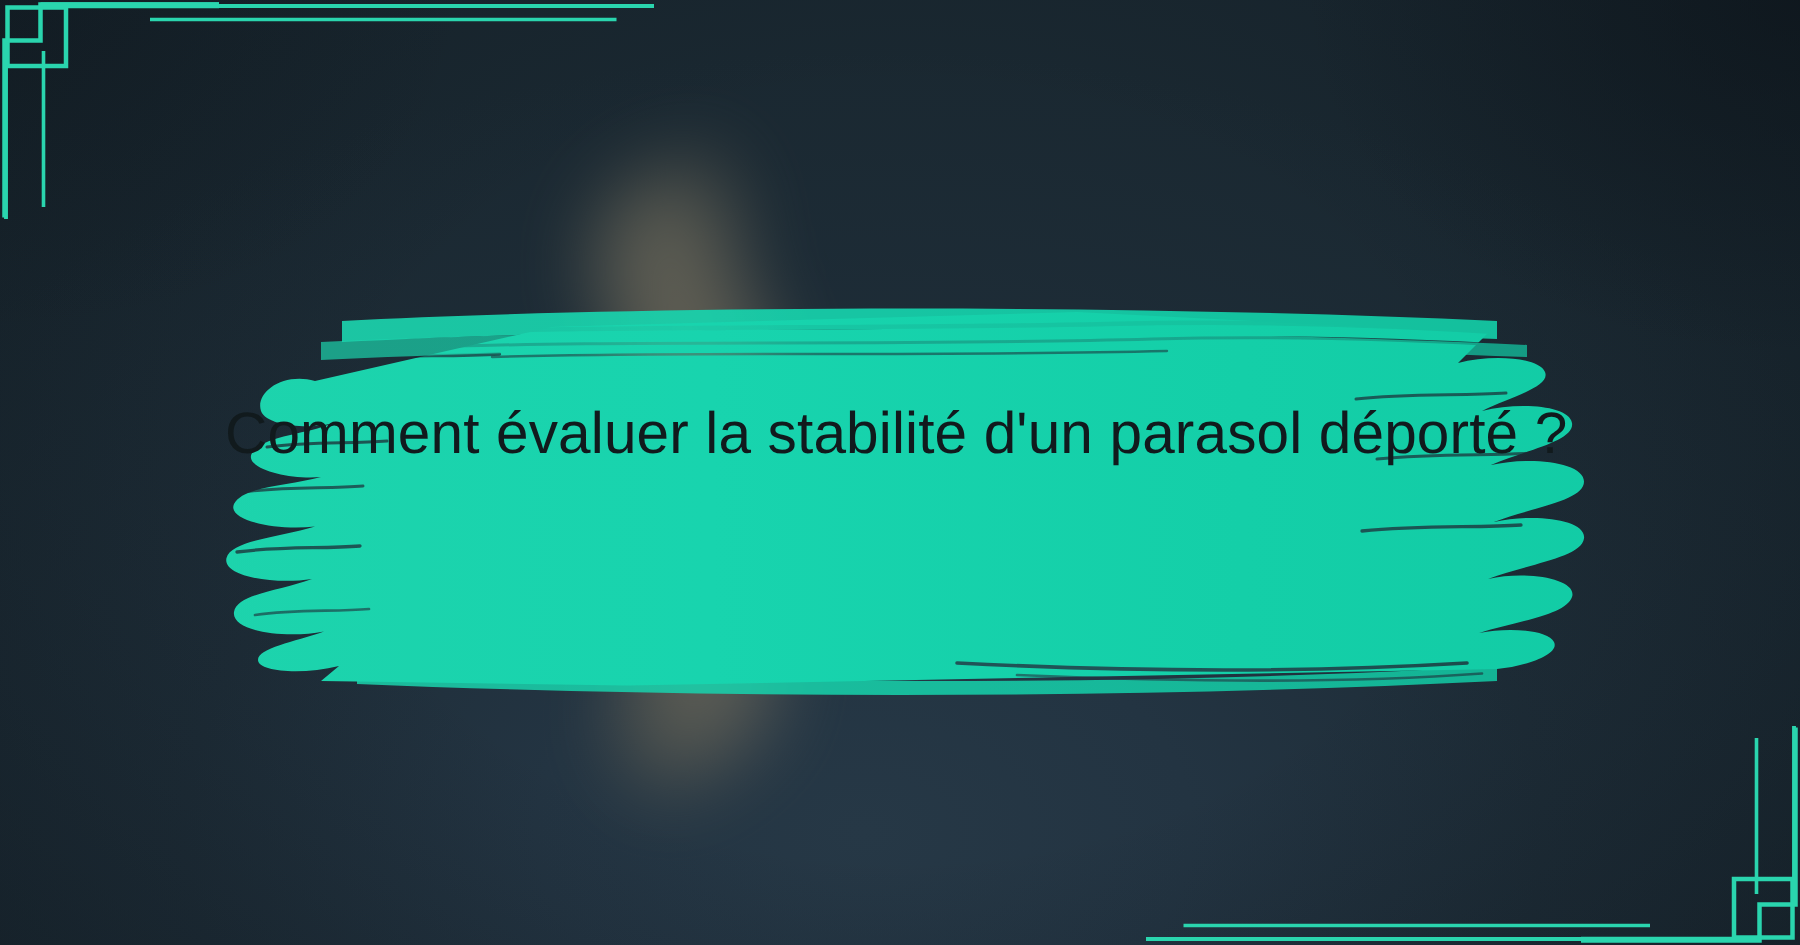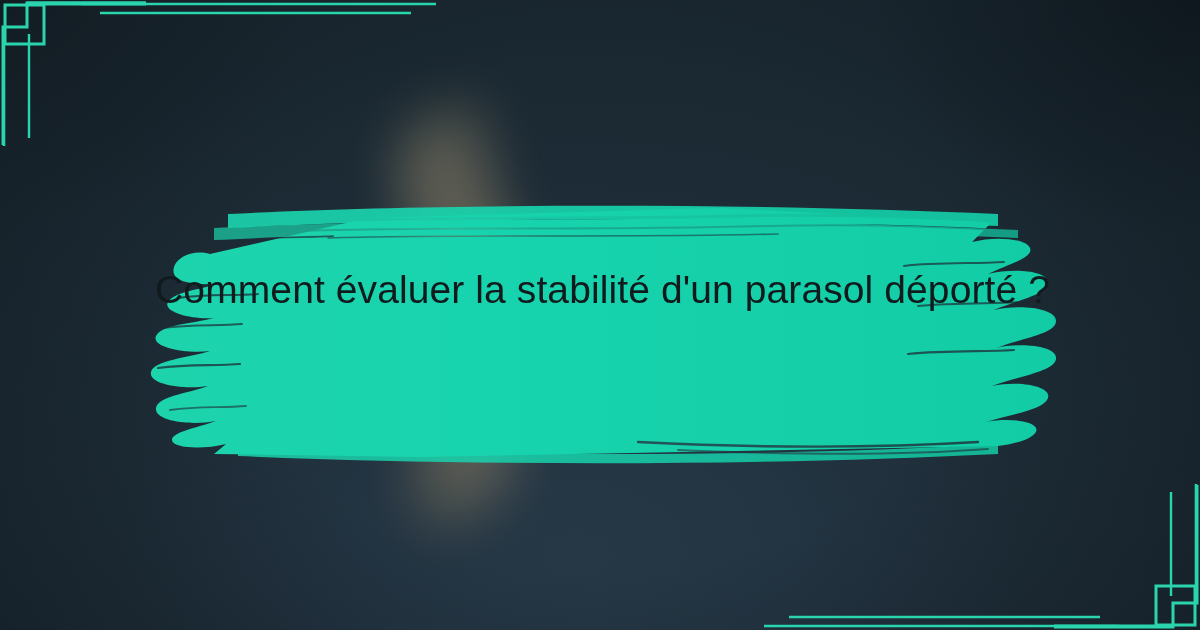--- a/index.html
+++ b/index.html
@@ -77,21 +77,21 @@
     left:118px; top:178px;
     width:962px; height:280px;
     overflow:visible;
   }
 
   
   .headline {
     position:absolute;
     left:150px; top:262px;
     width:900px;
-    text-align:right;
+    text-align:left;
     font-family:"Liberation Sans", sans-serif;
     font-size:39px;
     font-weight:400;
     line-height:1.42;
     letter-spacing:0.1px;
     color:#111a1d;
     white-space:pre-line;
     z-index:6;
   }
 </style>

